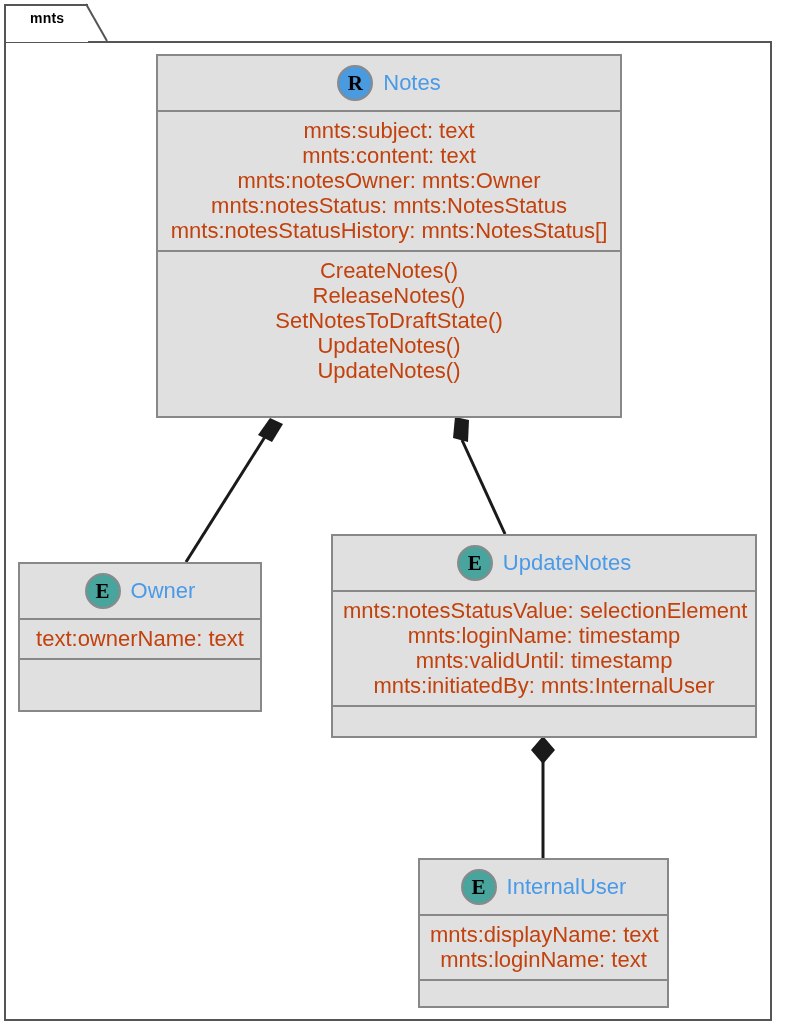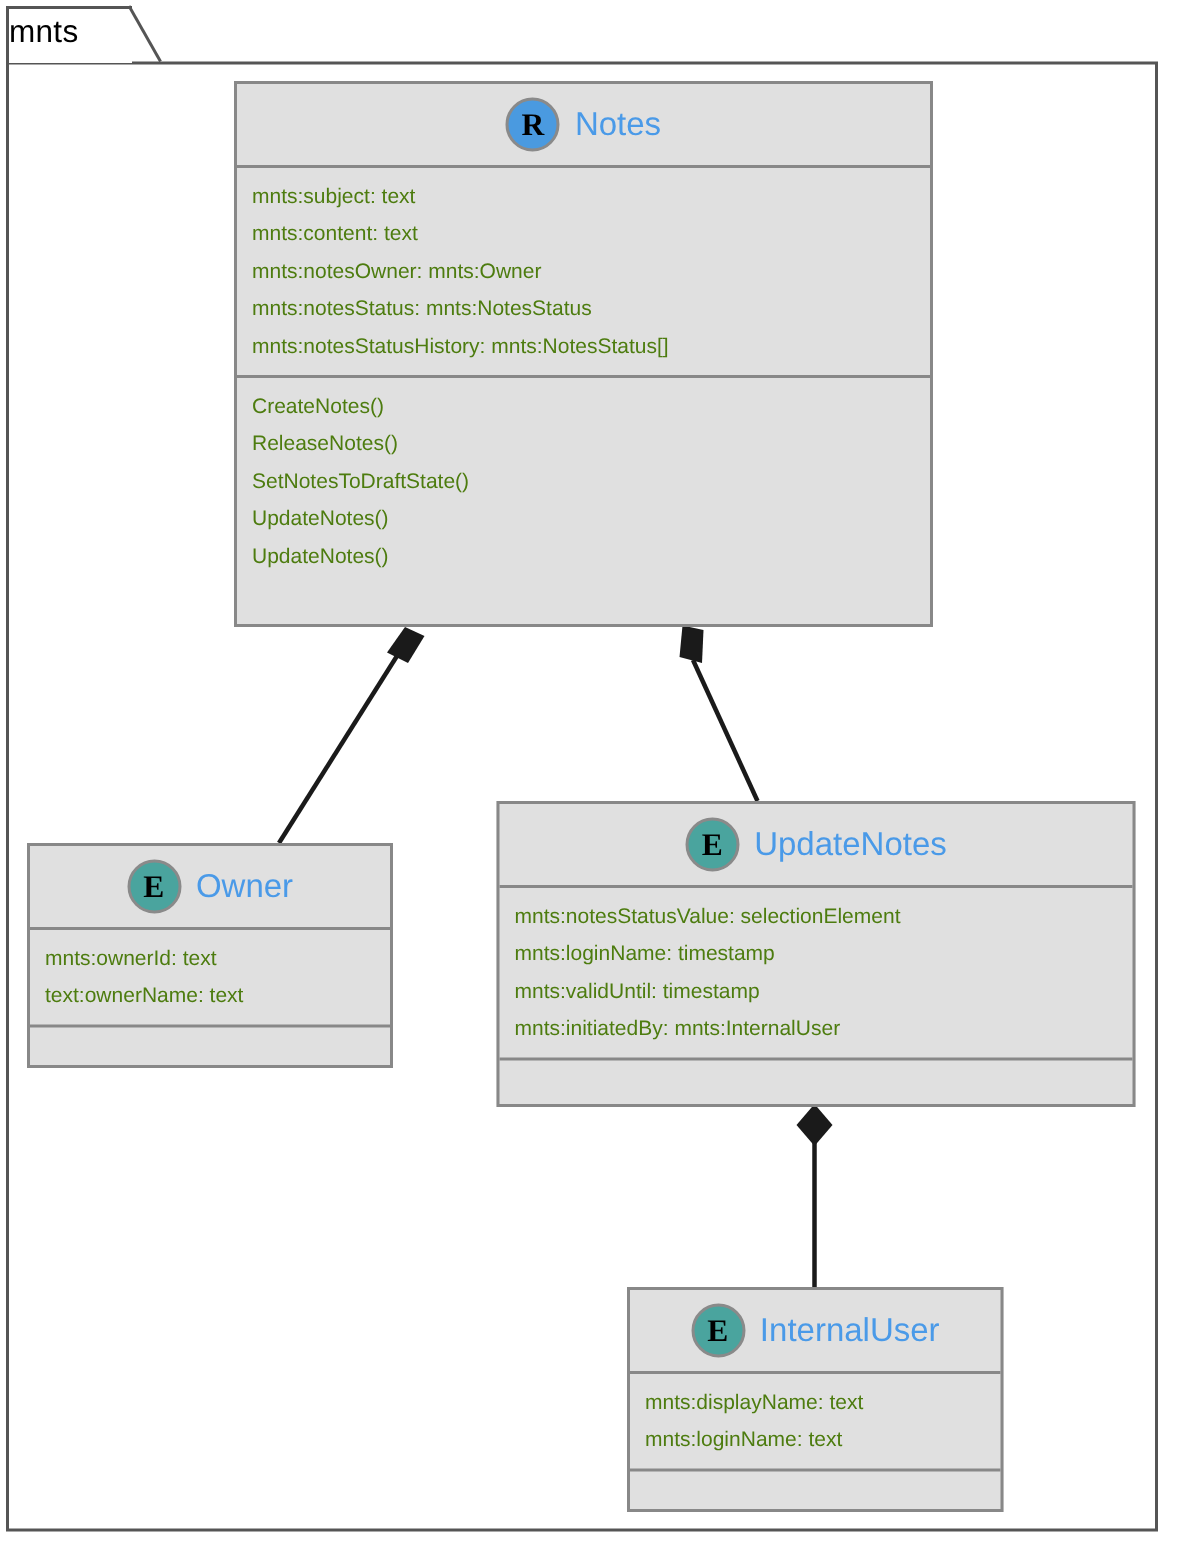--- a/index.html
+++ b/index.html
@@ -33,24 +33,24 @@
     position: absolute;
     left: 85px;
     top: 3px;
     width: 26px;
     height: 40px;
     z-index: 3;
     overflow: visible;
   }
   .pkg-tab-label {
     position: absolute;
-    left: 6px;
+    left: 30px;
     top: 10px;
-    font-size: 21px;
-    font-weight: normal;
+    font-size: 14px;
+    font-weight: bold;
     color: #000000;
     letter-spacing: 0.2px;
     z-index: 4;
     white-space: nowrap;
   }
   .pkg-body {
     position: absolute;
     left: 4px;
     top: 41px;
     width: 768px;
@@ -106,24 +106,25 @@
     box-sizing: border-box;
     padding: 6px 10px 7px 10px;
     border-bottom: 2px solid #888888;
   }
   .compartment:last-child { border-bottom: none; }
   .compartment.empty {
     min-height: 18px;
     padding: 0;
   }
   .member {
-    font-size: 14px;
-    color: #4d7c0f;
+    font-size: 22px;
+    color: #c2410c;
     line-height: 25px;
     white-space: nowrap;
+    text-align: center;
   }
 
   
   .edges {
     position: absolute;
     left: 0;
     top: 0;
     width: 792px;
     height: 1034px;
     z-index: 4;
@@ -180,21 +181,20 @@
       <div class="member">UpdateNotes()</div>
     </div>
   </div>
 
   <div class="uml-class" style="left:18px; top:562px; width:244px; height:150px;">
     <div class="uml-header">
       <span class="badge badge-e">E</span>
       <span class="class-title">Owner</span>
     </div>
     <div class="compartment">
-      <div class="member">mnts:ownerId: text</div>
       <div class="member">text:ownerName: text</div>
     </div>
     <div class="compartment empty"></div>
   </div>
 
   <div class="uml-class" style="left:331px; top:534px; width:426px; height:204px;">
     <div class="uml-header">
       <span class="badge badge-e">E</span>
       <span class="class-title">UpdateNotes</span>
     </div>

